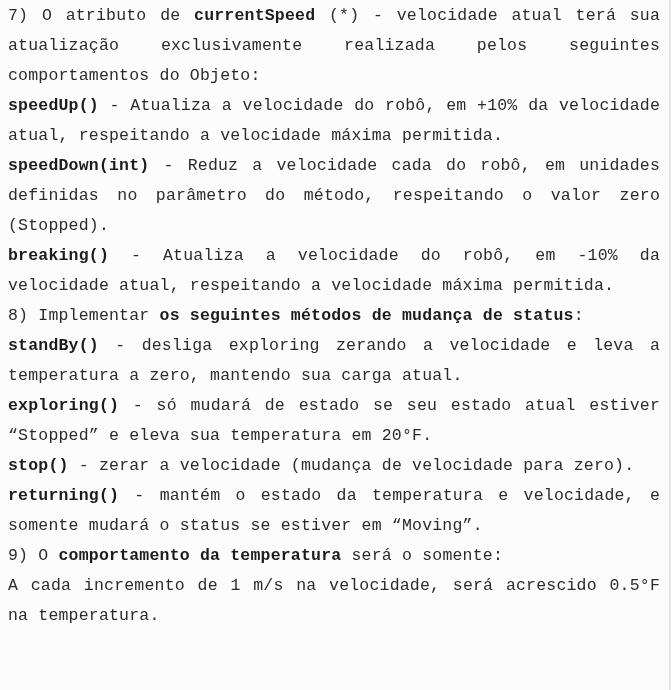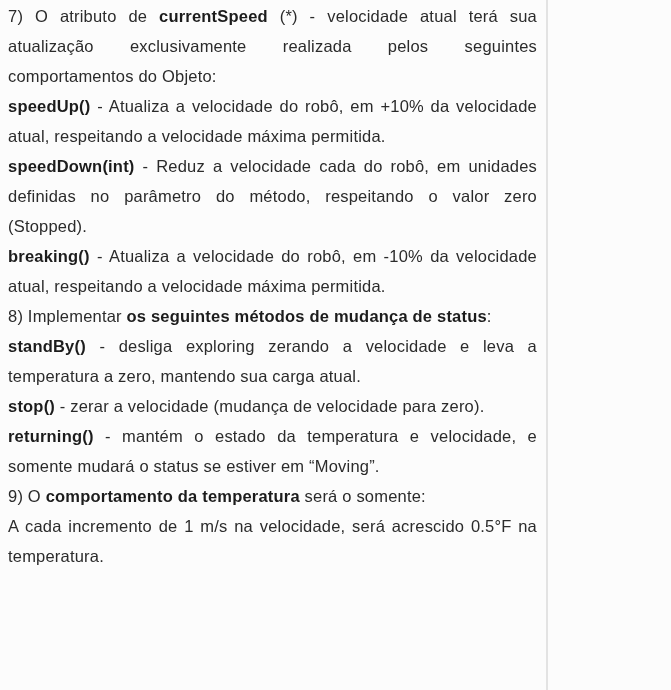--- a/index.html
+++ b/index.html
@@ -5,25 +5,25 @@
   html, body {
     margin: 0;
     padding: 0;
     width: 671px;
     height: 690px;
     overflow: hidden;
     background: #fcfcfc;
   }
   .page {
     box-sizing: border-box;
-    width: 548px;
+    width: 671px;
     height: 690px;
     padding: 1px 9px 0 8px;
     border-right: 2px solid #e3e3e3;
-    font-family: Liberation Sans, sans-serif;
+    font-family: Liberation Mono, monospace;
     font-size: 16.5px;
     letter-spacing: 0.2px;
     line-height: 30px;
     color: #2b2b2b;
   }
   .page p {
     margin: 0;
     text-align: justify;
   }
   .page p b {
@@ -35,18 +35,19 @@
 <body>
 
 <div class="page">
   <div>
       <p><span>7) O atributo de </span><b>currentSpeed</b><span> (*) - velocidade atual terá sua atualização exclusivamente realizada pelos seguintes comportamentos do Objeto:</span></p>
       <p><b>speedUp()</b><span> - Atualiza a velocidade do robô, em +10% da velocidade atual, respeitando a velocidade máxima permitida.</span></p>
       <p><b>speedDown(int)</b><span> - Reduz a velocidade cada do robô, em unidades definidas no parâmetro do método, respeitando o valor zero (Stopped).</span></p>
       <p><b>breaking()</b><span> - Atualiza a velocidade do robô, em -10% da velocidade atual, respeitando a velocidade máxima permitida.</span></p>
       <p><span>8) Implementar </span><b>os seguintes métodos de mudança de status</b><span>:</span></p>
       <p><b>standBy()</b><span> - desliga exploring zerando a velocidade e leva a temperatura a zero, mantendo sua carga atual.</span></p>
+      <p><b>exploring()</b><span> - só mudará de estado se seu estado atual estiver “Stopped” e eleva sua temperatura em 20°F.</span></p>
       <p><b>stop()</b><span> - zerar a velocidade (mudança de velocidade para zero).</span></p>
       <p><b>returning()</b><span> - mantém o estado da temperatura e velocidade, e somente mudará o status se estiver em “Moving”.</span></p>
       <p><span>9) O </span><b>comportamento da temperatura</b><span> será o somente:</span></p>
       <p><span> A cada incremento de 1 m/s na velocidade, será acrescido 0.5°F na temperatura.</span></p>
     </div>
 </div>
 
 </body></html>

